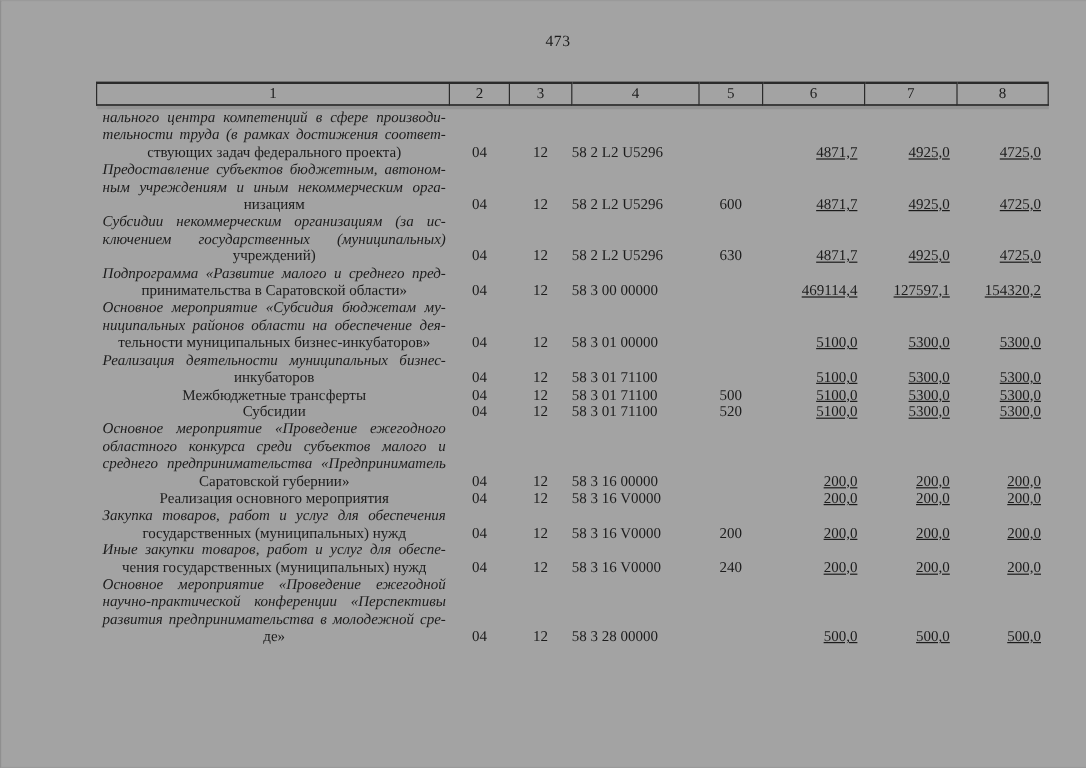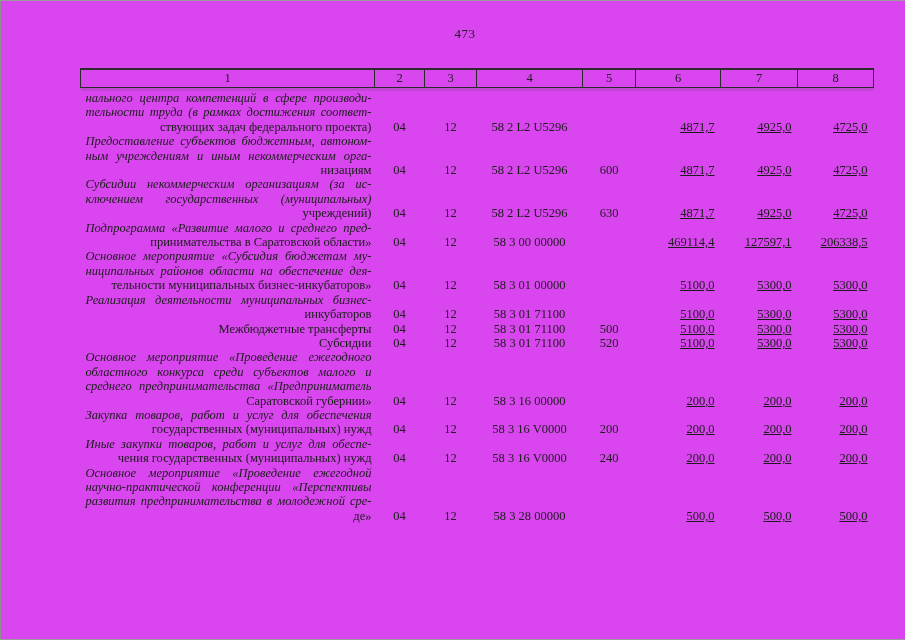--- a/index.html
+++ b/index.html
@@ -1,20 +1,20 @@
 <!DOCTYPE html>
 <html><head>
 <meta charset="utf-8">
 <style>
   html, body { margin: 0; padding: 0; background: #ffffff; }
   .page {
     position: relative;
     width: 905px; height: 640px;
     box-sizing: border-box;
-    background: #d946ef;
+    background: #a3a3a3;
     border-left: 1px solid #8f8f8f;
     border-top: 1px solid #9a9a9a;
     border-bottom: 1px solid #9a9a9a;
     overflow: hidden;
     font-family: "Liberation Serif", "DejaVu Serif", serif;
     color: #1c1c1c;
   }
   .page-number {
     position: absolute;
     top: 25px; left: 68px; width: 792px;
@@ -51,23 +51,23 @@
   tbody td {
     padding: 0;
     font-size: 12.5px;
     line-height: 14.4px;
     vertical-align: bottom;
   }
   tbody tr:first-child td { padding-top: 3px; }
   td.c1 { padding-left: 5px; padding-right: 3px; }
   td.c1 .line { white-space: nowrap; }
   td.c1 .just { text-align: justify; text-align-last: justify; white-space: normal; font-style: italic; }
-  td.c1 .last { text-align: right; }
+  td.c1 .last { text-align: center; }
   td.ctr { text-align: center; }
-  td.code { text-align: center; white-space: nowrap; }
+  td.code { text-align: left; white-space: nowrap; }
   td.num { text-align: right; padding-right: 6px; white-space: nowrap; text-decoration: underline; }
 </style>
 </head>
 <body>
 
 <div class="page">
   <div class="page-number">473</div>
   <table class="budget-table">
     <colgroup>
       <col class="w1">
@@ -138,21 +138,21 @@
           <td class="c1">
             <div class="line just">Подпрограмма «Развитие малого и среднего пред-</div>
             <div class="line last">принимательства в Саратовской области»</div>
           </td>
           <td class="ctr">04</td>
           <td class="ctr">12</td>
           <td class="code">58 3 00 00000</td>
           <td class="ctr"></td>
           <td class="num">469114,4</td>
           <td class="num">127597,1</td>
-          <td class="num">206338,5</td>
+          <td class="num">154320,2</td>
         </tr>
         <tr>
           <td class="c1">
             <div class="line just">Основное мероприятие «Субсидия бюджетам му-</div>
             <div class="line just">ниципальных районов области на обеспечение дея-</div>
             <div class="line last">тельности муниципальных бизнес-инкубаторов»</div>
           </td>
           <td class="ctr">04</td>
           <td class="ctr">12</td>
           <td class="code">58 3 01 00000</td>
@@ -201,20 +201,32 @@
         <tr>
           <td class="c1">
             <div class="line just">Основное мероприятие «Проведение ежегодного</div>
             <div class="line just">областного конкурса среди субъектов малого и</div>
             <div class="line just">среднего предпринимательства «Предприниматель</div>
             <div class="line last">Саратовской губернии»</div>
           </td>
           <td class="ctr">04</td>
           <td class="ctr">12</td>
           <td class="code">58 3 16 00000</td>
+          <td class="ctr"></td>
+          <td class="num">200,0</td>
+          <td class="num">200,0</td>
+          <td class="num">200,0</td>
+        </tr>
+        <tr>
+          <td class="c1">
+            <div class="line last">Реализация основного мероприятия</div>
+          </td>
+          <td class="ctr">04</td>
+          <td class="ctr">12</td>
+          <td class="code">58 3 16 V0000</td>
           <td class="ctr"></td>
           <td class="num">200,0</td>
           <td class="num">200,0</td>
           <td class="num">200,0</td>
         </tr>
         <tr>
           <td class="c1">
             <div class="line just">Закупка товаров, работ и услуг для обеспечения</div>
             <div class="line last">государственных (муниципальных) нужд</div>
           </td>

